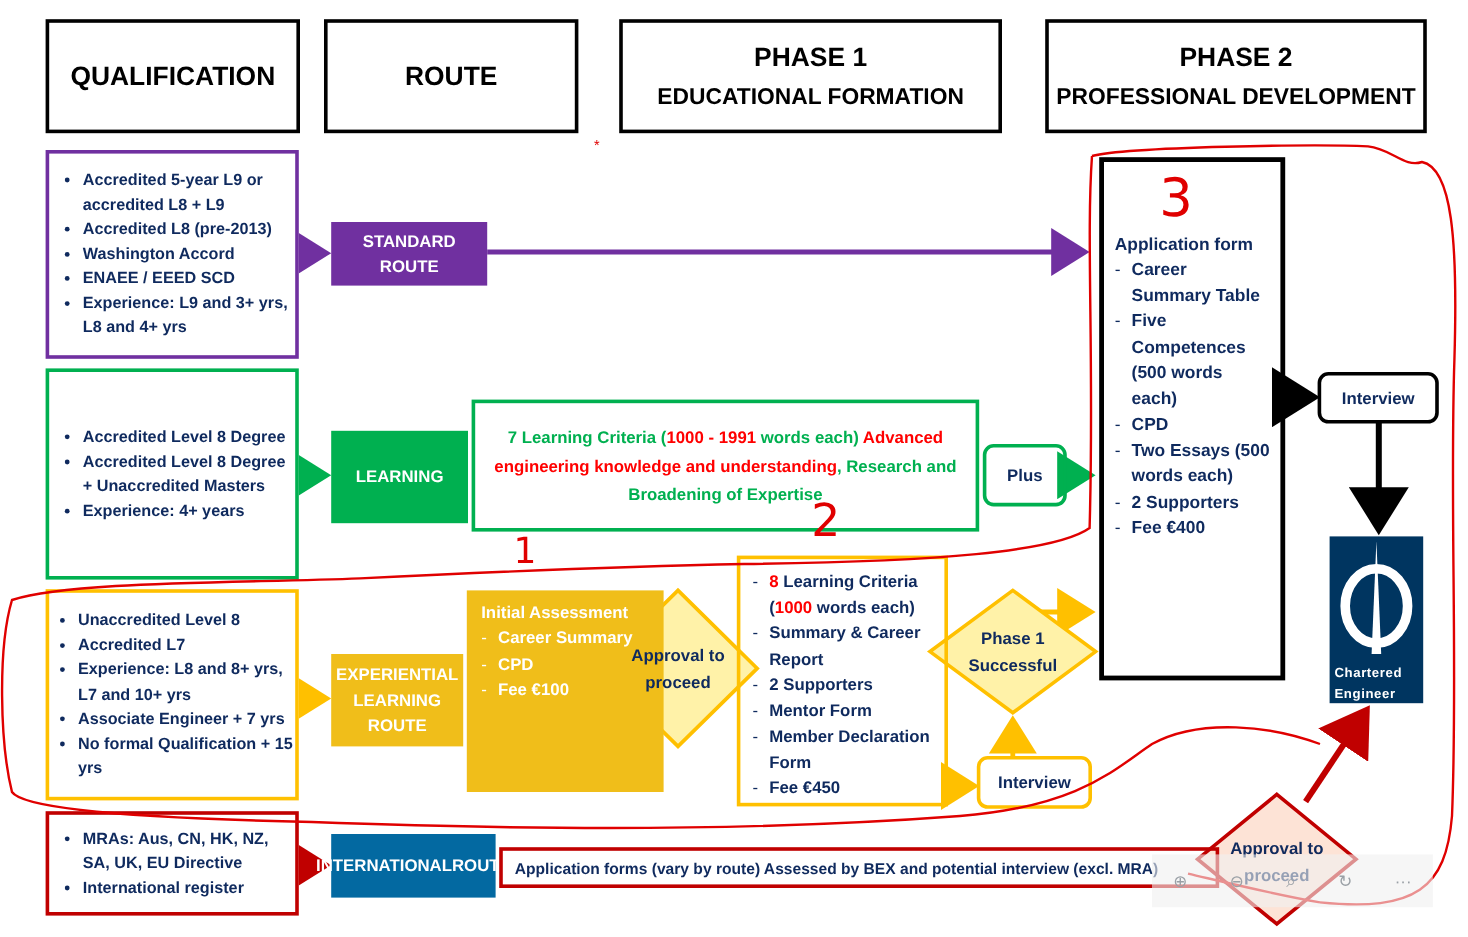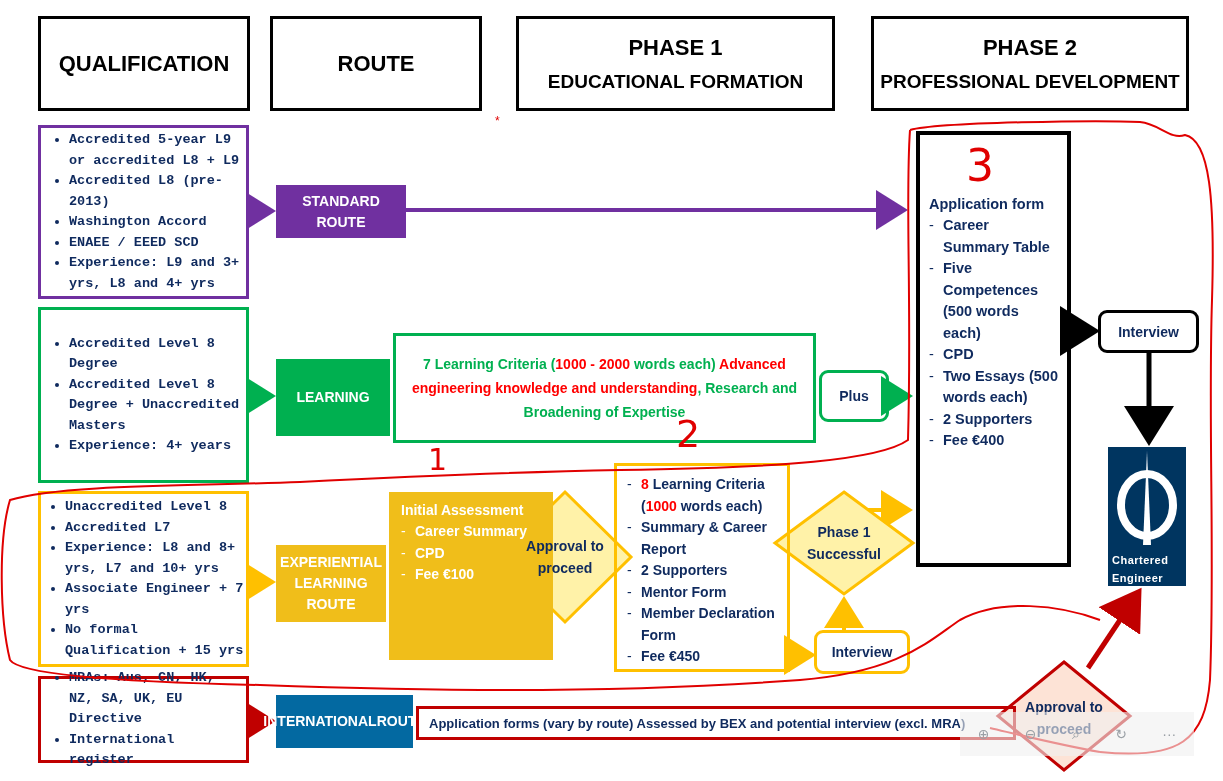--- a/index.html
+++ b/index.html
@@ -6,21 +6,21 @@
   body { width:1223px; height:781px; position:relative; overflow:hidden;
          font-family:"Liberation Sans", "DejaVu Sans", sans-serif; color:#0f2a5e; }
   .abs { position:absolute; box-sizing:border-box; }
   .hdr { border:3px solid #000; display:flex; flex-direction:column; align-items:center;
          justify-content:center; font-weight:bold; color:#000; text-align:center; }
   .hdr .big { font-size:22px; }
   .hdr .sub { font-size:19px; margin-top:10px; }
   .qual { background:#fff; border-width:3px; border-style:solid; font-weight:bold; font-size:13.5px;
           color:#0f2a5e; display:flex; align-items:center; }
   .qual ul { margin:0; padding-left:28px; }
-  .qual li { line-height:20.5px;font-family:Liberation Mono, monospace; }
+  .qual li { line-height:20.5px; }
   .route { color:#fff; font-weight:bold; font-size:14px; text-align:center; display:flex;
            align-items:center; justify-content:center; line-height:21px; }
   .dash { list-style:none; margin:0; padding:0; }
   .dash li { position:relative; padding-left:14px; line-height:21.5px; }
   .dash li::before { content:"- "; position:absolute; left:0; font-weight:normal; }
   .red { color:#ff0000; }
   .green { color:#00b050; }
   svg.overlay { position:absolute; left:0; top:0; pointer-events:none; }
   .zoombar { background:rgba(240,240,240,0.6); display:flex; align-items:center;
              justify-content:space-around; color:#9aa0a6; font-size:14px; }
@@ -105,21 +105,21 @@
     <li>Experience: 4+ years</li>
   </ul>
 </div>
 <div class="abs route" style="left:276px;top:359px;width:114px;height:77px;background:#00b050;flex-direction:column;gap:28px;">
   <span>FURTHER</span>
   <span>LEARNING</span>
   <span>ROUTE</span>
 </div>
 <div class="abs" style="left:393px;top:333px;width:423px;height:110px;border:3px solid #00b050;display:flex;align-items:center;justify-content:center;text-align:center;font-weight:bold;font-size:14px;line-height:24px;padding:0 10px;">
   <span>
-    <span class="green">7 Learning Criteria (</span><span class="red">1000 - 2000</span><span class="green"> words each) </span><span class="red">Advanced engineering knowledge and understanding</span><span class="green">, Research and Broadening of Expertise</span>
+    <span class="green">7 Learning Criteria (</span><span class="red">1000 - 1991</span><span class="green"> words each) </span><span class="red">Advanced engineering knowledge and understanding</span><span class="green">, Research and Broadening of Expertise</span>
   </span>
 </div>
 <div class="abs" style="left:819px;top:370px;width:70px;height:52px;border:3px solid #00b050;border-radius:9px;display:flex;align-items:center;justify-content:center;font-weight:bold;font-size:14px;">
   <span>Plus</span>
 </div>
 
 <div class="abs qual" style="left:38px;top:491px;width:211px;height:176px;border-color:#ffc000;">
   <ul style="padding-left:24px;">
     <li>Unaccredited Level 8</li>
     <li>Accredited L7</li>

